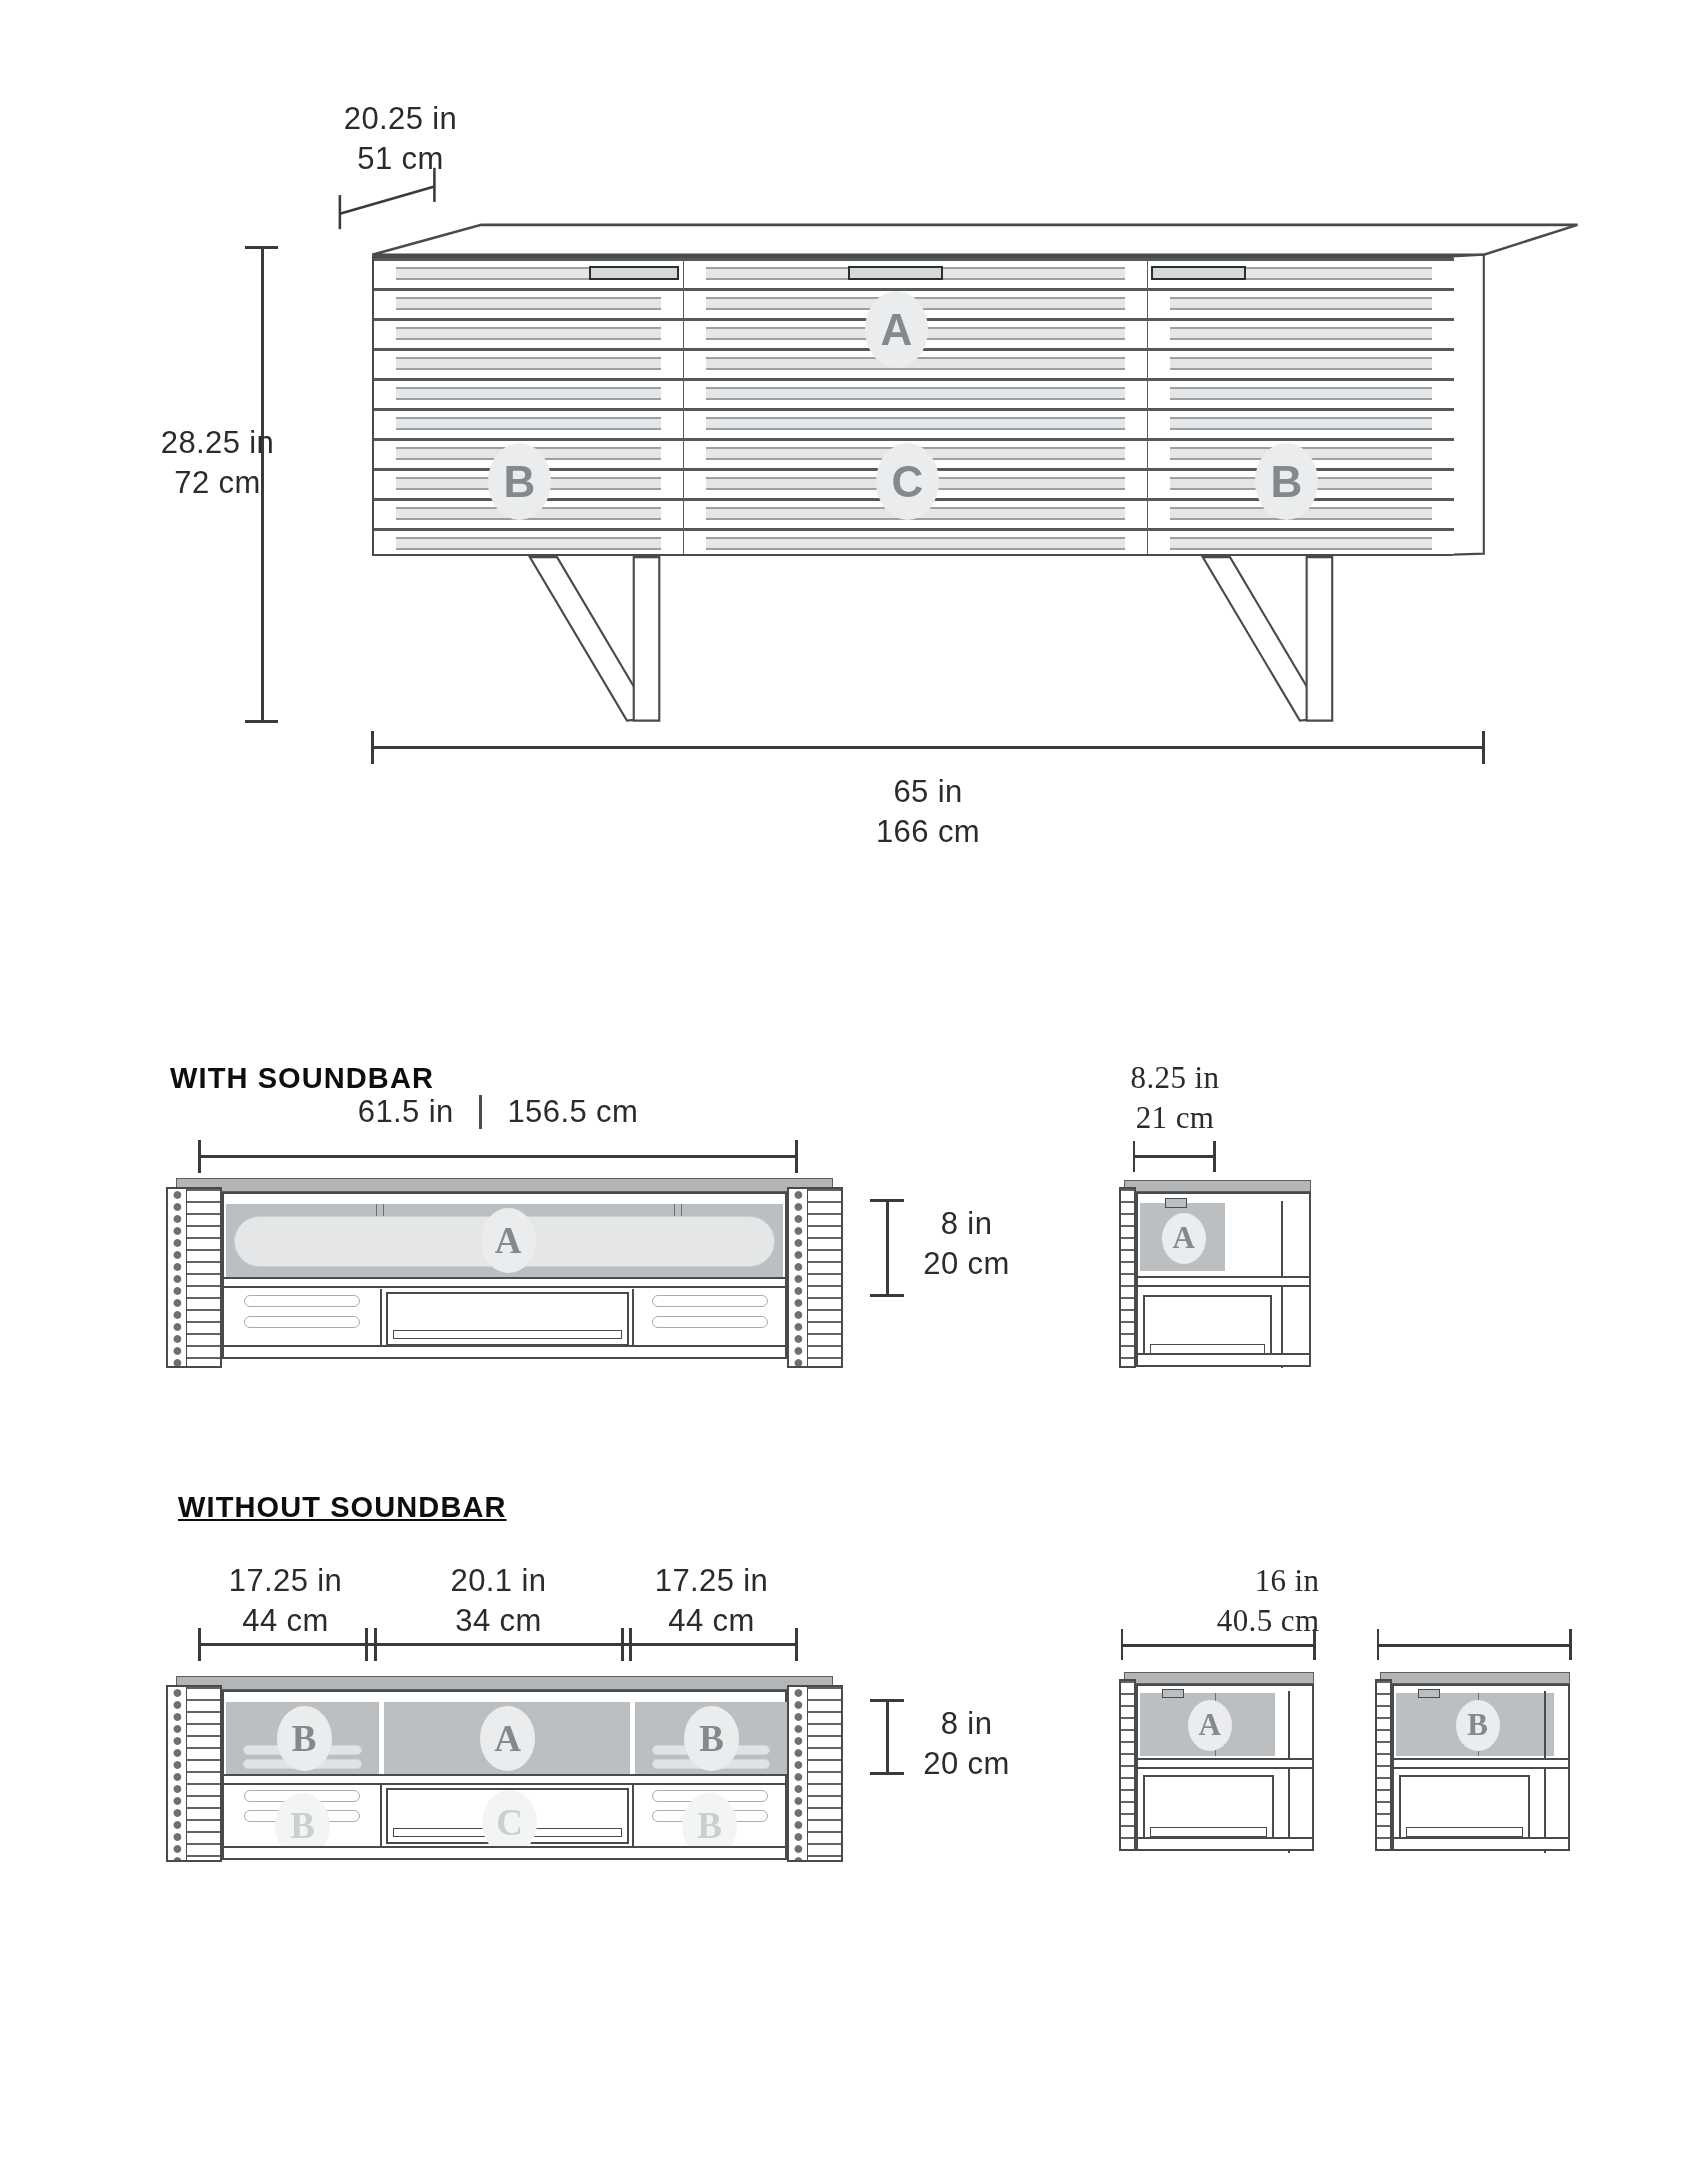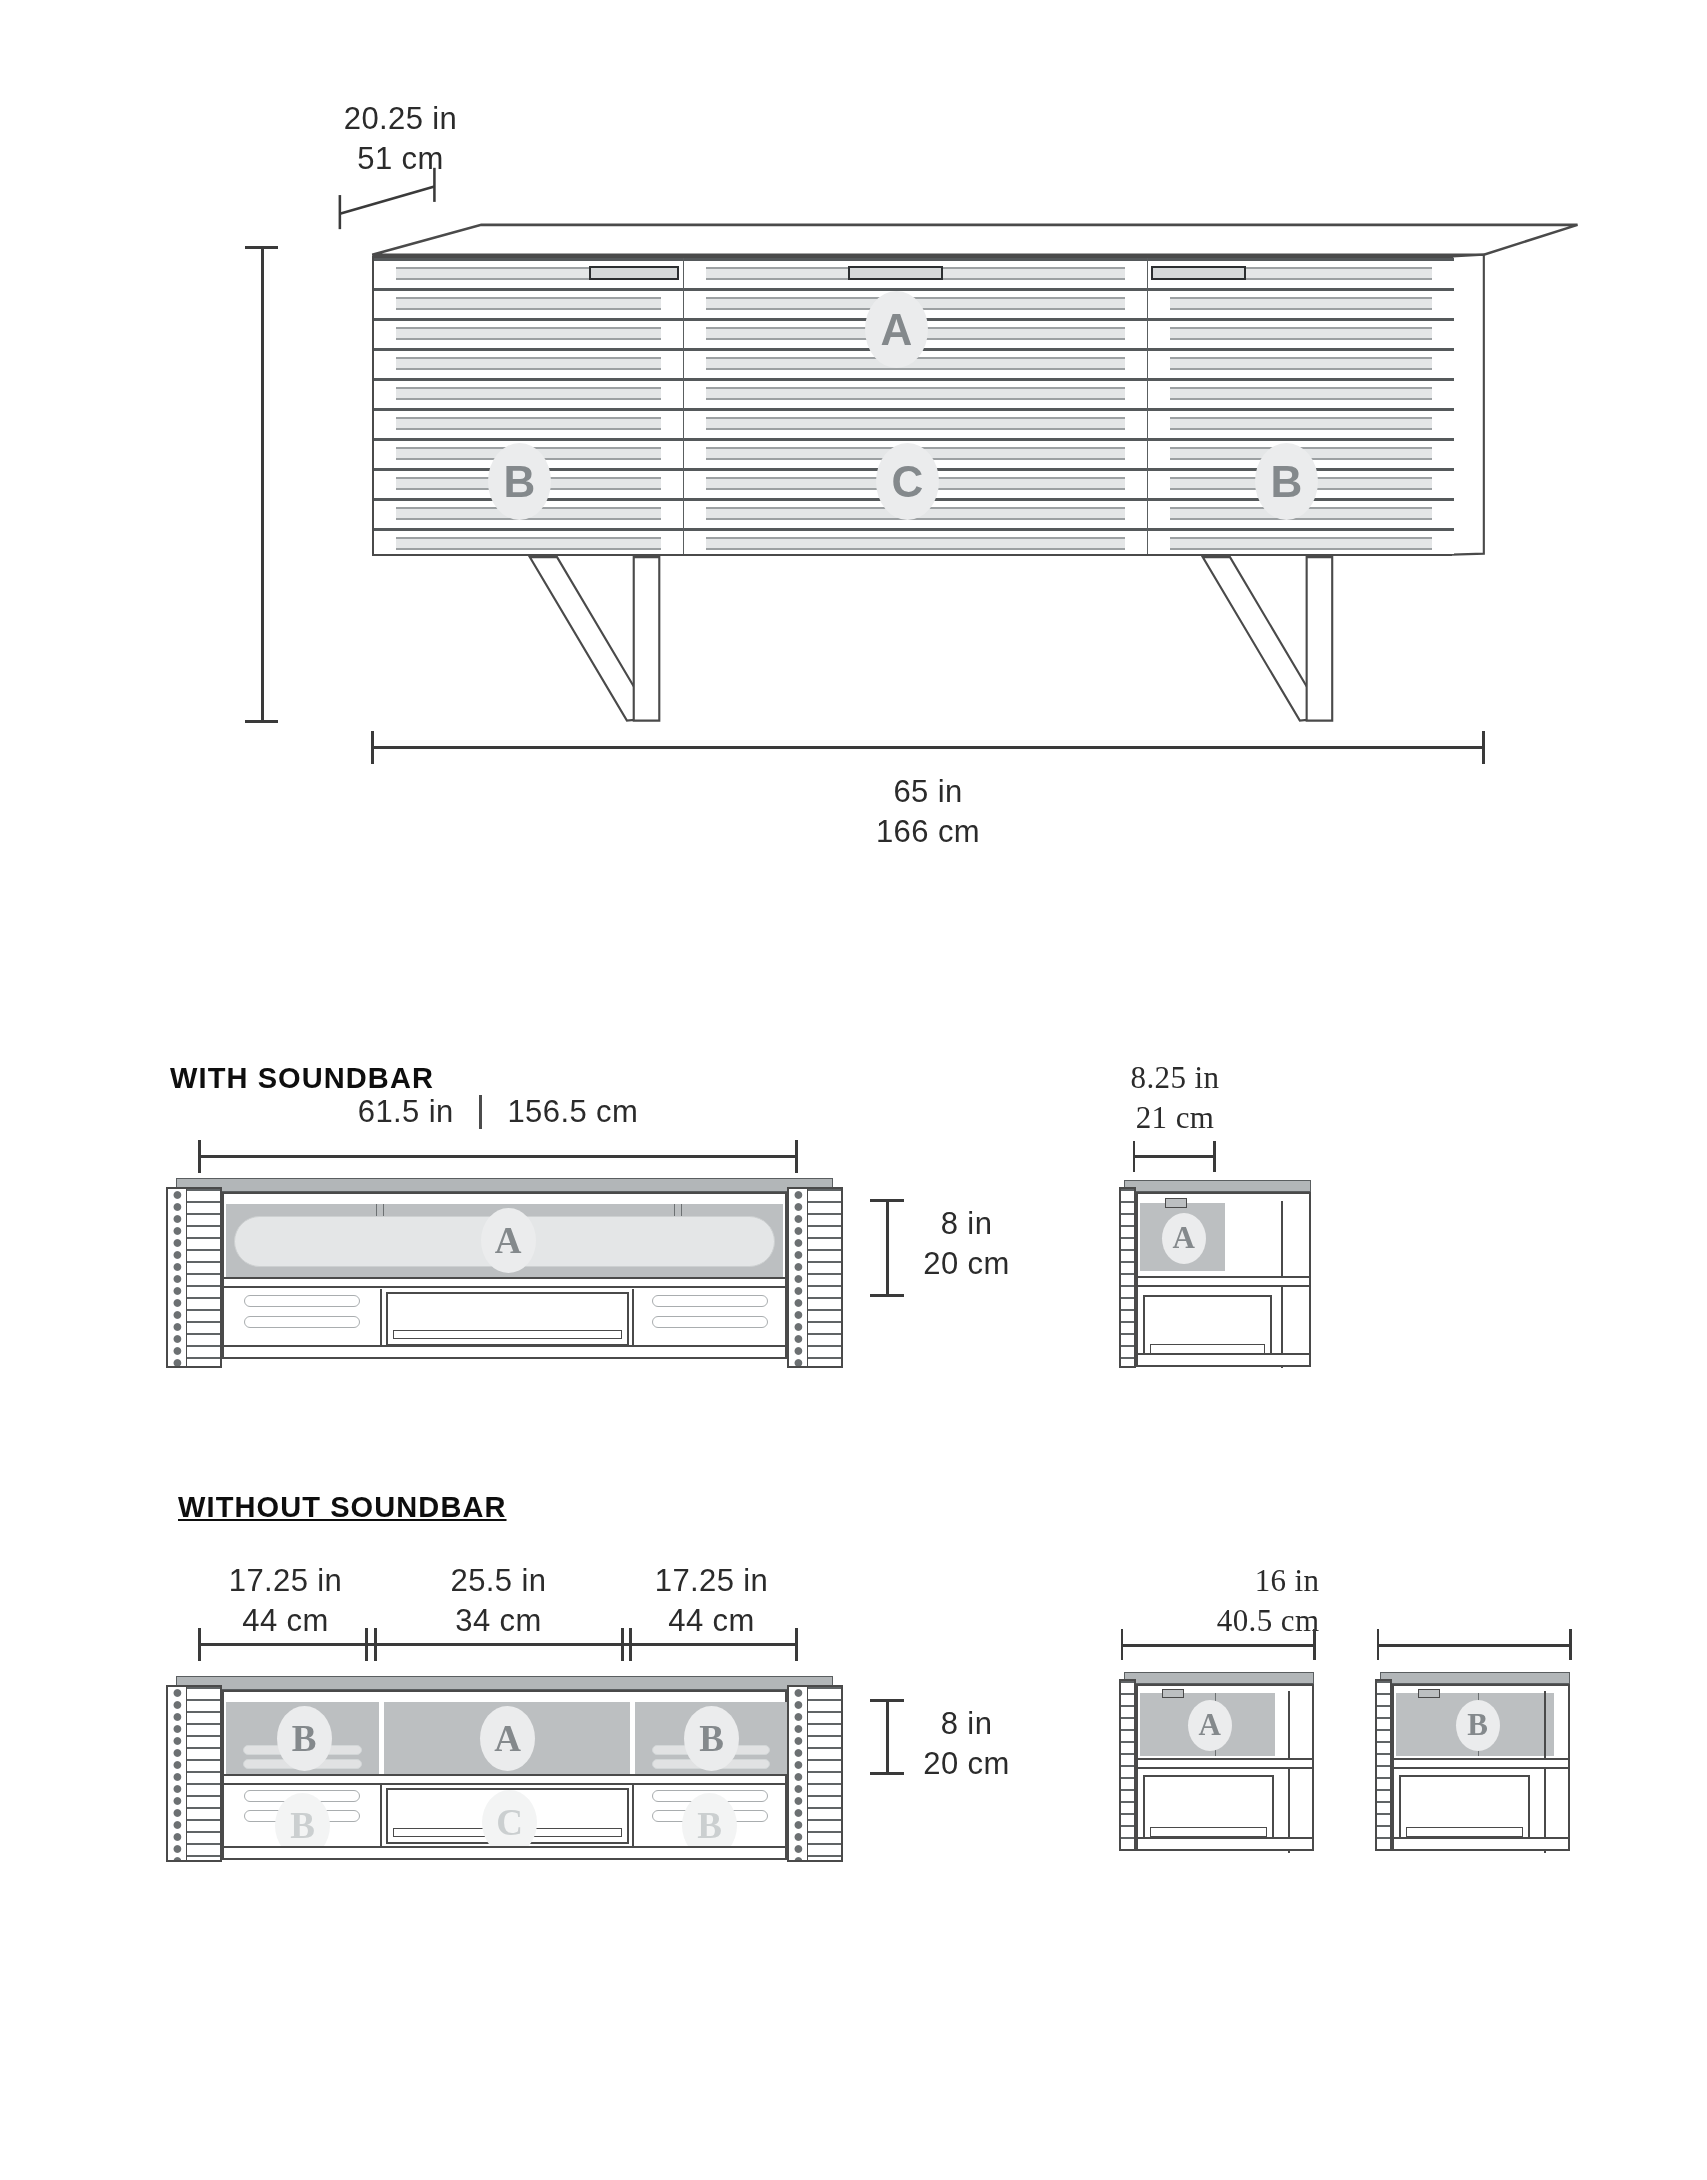--- a/index.html
+++ b/index.html
@@ -86,20 +86,24 @@
   </svg>
 
   <div class="dt" style="left:281px; top:99px; width:239px;">
     <div>20.25 in</div>
     <div>51 cm</div>
   </div>
 
   <div class="vl" style="left:261px; top:248px; height:474px;"></div>
   <div class="hl" style="left:245px; top:246px; width:33px;"></div>
   <div class="hl" style="left:245px; top:720px; width:33px;"></div>
+  <div class="dt" style="left:111px; top:423px; width:213px;">
+    <div>28.25 in</div>
+    <div>72 cm</div>
+  </div>
 
   <div class="face">
     <div class="door" style="left:0; width:309px;">
       <div class="slots"></div>
     </div>
     <div class="door mid" style="left:309px; width:464px;">
       <div class="slots"></div>
     </div>
     <div class="door rt" style="left:773px; width:307px;">
       <div class="slots"></div>
@@ -202,21 +206,21 @@
     </div>
   </div>
 
   <div class="hd" style="left:178px; top:1491px;text-decoration:underline;">WITHOUT SOUNDBAR</div>
 
   <div class="dt" style="left:192px; top:1561px; width:187px;">
     <div>17.25 in</div>
     <div>44 cm</div>
   </div>
   <div class="dt" style="left:405px; top:1561px; width:187px;">
-    <div>25.5 in</div>
+    <div>20.1 in</div>
     <div>34 cm</div>
   </div>
   <div class="dt" style="left:618px; top:1561px; width:187px;">
     <div>17.25 in</div>
     <div>44 cm</div>
   </div>
   <div class="hl" style="left:200px; top:1643px; width:596px;"></div>
   <div class="vl" style="left:198px; top:1628px; height:33px;"></div>
   <div class="vl" style="left:795px; top:1628px; height:33px;"></div>
   <div class="vl" style="left:365px; top:1628px; height:33px;"></div>

